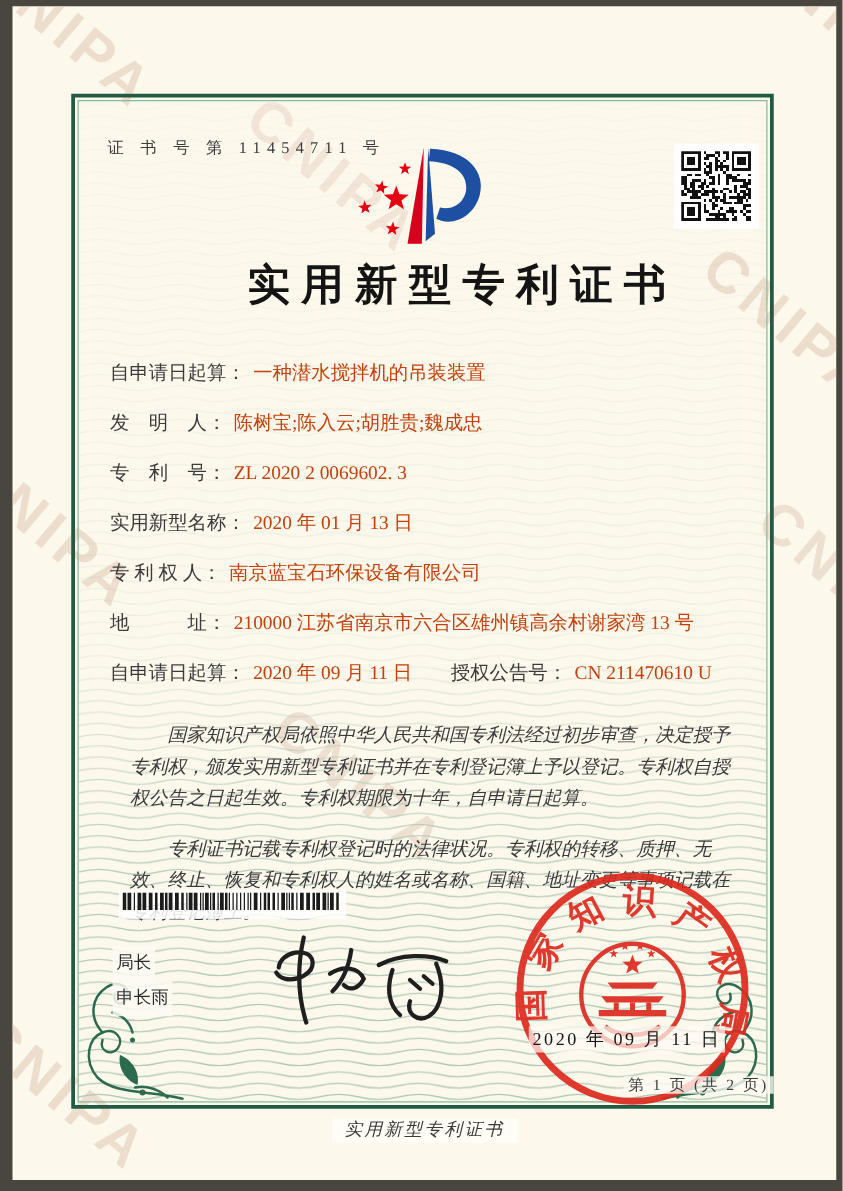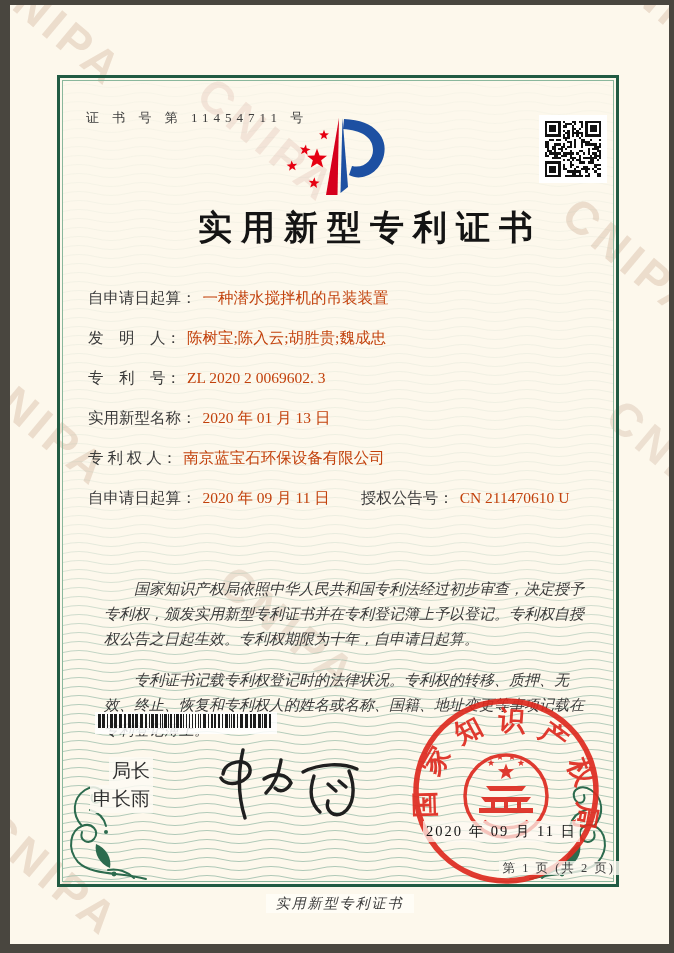--- a/index.html
+++ b/index.html
@@ -57,21 +57,21 @@
   .field-value{margin-left:6px;color:#c2410c;}
   .grant-no-label{margin-left:27px;}
   
   .legal{
     position:absolute;left:78px;top:556px;width:514px;
     font-size:15px;line-height:25px;color:#3a3a3a;font-style:italic;
   }
   .legal p{margin:16px;text-indent:2em;}
   
   .barcode{position:absolute;left:85px;top:707px;background:rgba(255,255,255,.85);padding:2px 3px;}
-  .signer{position:absolute;left:80px;top:752px;font-size:19px;color:#2e2e2e;line-height:28px;text-align:right;}
+  .signer{position:absolute;left:80px;top:752px;font-size:14px;color:#2e2e2e;line-height:28px;}
   .signer span{background:rgba(253,250,243,.85);padding:0 3px;display:inline-block;}
   .signature{position:absolute;left:185px;top:733px;}
   .seal{position:absolute;left:398px;top:688px;}
   .seal-date{
     position:absolute;left:413px;top:816px;font-size:14.5px;letter-spacing:2px;
     color:#161616;background:rgba(253,250,242,.72);padding:1px 3px;
   }
   .page-info{
     position:absolute;left:47px;top:855px;width:562px;text-align:right;
     font-size:12.5px;letter-spacing:2px;color:#3d3d3d;
@@ -399,20 +399,23 @@
     <div class="field-row">
       <span class="field-label">专　利　号：</span><span class="field-value">ZL 2020 2 0069602. 3</span>
     </div>
     <div class="field-row">
       <span class="field-label">实用新型名称：</span><span class="field-value">2020 年 01 月 13 日</span>
     </div>
     <div class="field-row">
       <span class="field-label">专 利 权 人：</span><span class="field-value">南京蓝宝石环保设备有限公司</span>
     </div>
     <div class="field-row">
+      <span class="field-label">地　　　址：</span><span class="field-value">210000 江苏省南京市六合区雄州镇高余村谢家湾 13 号</span>
+    </div>
+    <div class="field-row">
       <span class="field-label">自申请日起算：</span><span class="field-value">2020 年 09 月 11 日</span>
       <span class="field-label grant-no-label">授权公告号：</span><span class="field-value">CN 211470610 U</span>
     </div>
   </div>
 
   <div class="legal">
     <p>国家知识产权局依照中华人民共和国专利法经过初步审查，决定授予专利权，颁发实用新型专利证书并在专利登记簿上予以登记。专利权自授权公告之日起生效。专利权期限为十年，自申请日起算。</p>
     <p>专利证书记载专利权登记时的法律状况。专利权的转移、质押、无效、终止、恢复和专利权人的姓名或名称、国籍、地址变更等事项记载在专利登记簿上。</p>
   </div>
 

